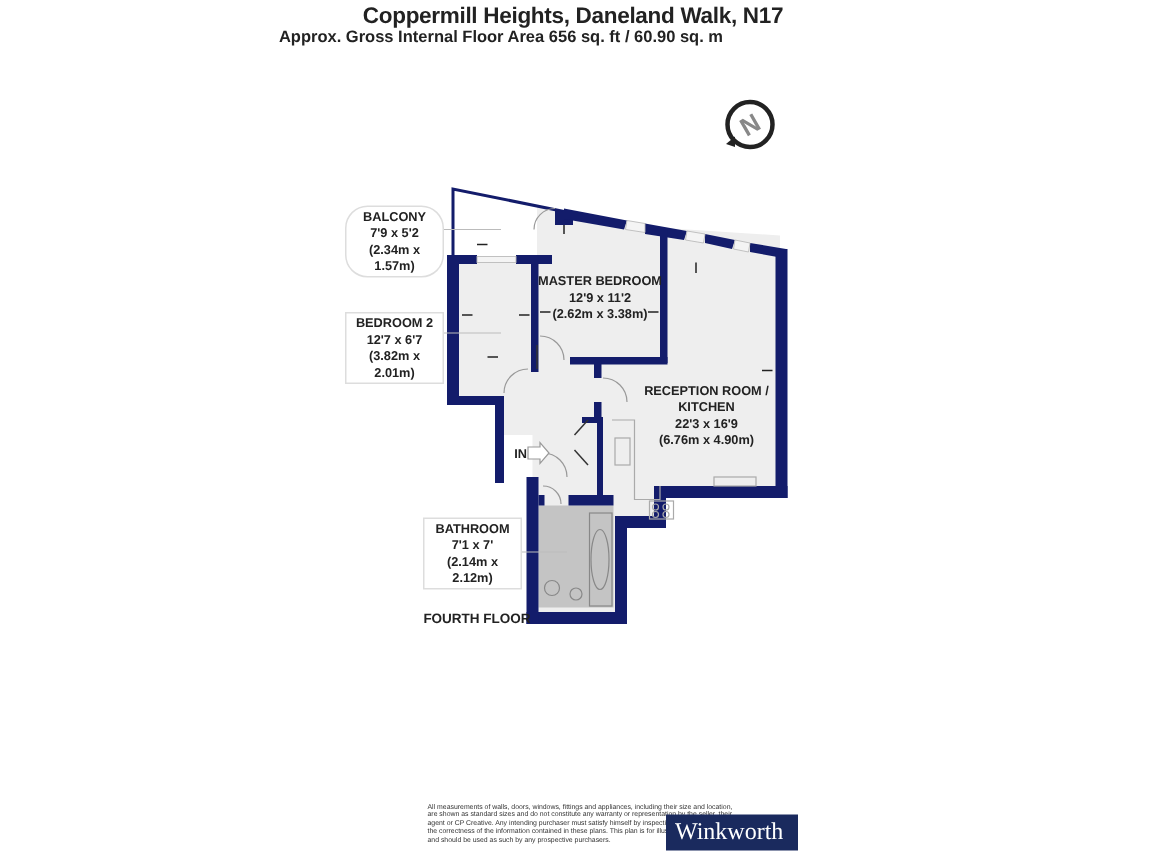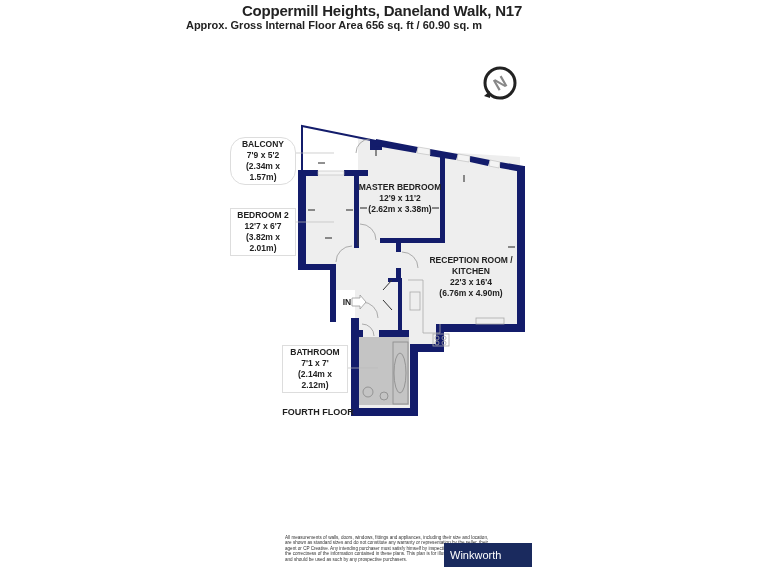--- a/index.html
+++ b/index.html
@@ -4,21 +4,21 @@
 <style>
   html, body { margin: 0; padding: 0; background: #ffffff; }
   body { width: 768px; height: 576px; position: relative; overflow: hidden; font-family: "Liberation Sans", sans-serif; }
   .title { position: absolute; top: 2px; left: 0; width: 764px; text-align: center; font-weight: bold; font-size: 15px; color: #222; letter-spacing: -0.2px; }
   .subtitle { position: absolute; top: 19px; left: 0; width: 668px; text-align: center; font-weight: bold; font-size: 11px; color: #222; }
   .plan { position: absolute; left: 0; top: 0; }
   .label { position: absolute; text-align: center; font-weight: bold; font-size: 8.5px; line-height: 11px; color: #222; }
   .label.boxed { background: #fff; border: 1px solid #ddd; padding: 1px 2px; }
   .floor-name { position: absolute; top: 407px; left: 0; width: 636px; text-align: center; font-weight: bold; font-size: 9px; color: #222; }
   .disclaimer { position: absolute; left: 285px; top: 535px; width: 205px; font-size: 4.6px; line-height: 5.4px; color: #333; }
-  .brand { position: absolute; left: 444px; top: 543px; width: 88px; height: 24px; background: #1a2a5e; color: #fff; font-family: Liberation Sans, sans-serif; font-size: 11px; line-height: 24px; padding-left: 6px; box-sizing: border-box; }
+  .brand { position: absolute; left: 444px; top: 543px; width: 88px; height: 24px; background: #1a2a5e; color: #fff; font-family: Liberation Serif, serif; font-size: 16px; line-height: 24px; padding-left: 6px; box-sizing: border-box; }
   .compass { position: absolute; left: 478px; top: 64px; }
 </style>
 </head>
 <body>
 
 <div class="title">Coppermill Heights, Daneland Walk, N17</div>
 <div class="subtitle">Approx. Gross Internal Floor Area 656 sq. ft / 60.90 sq. m</div>
 
 <svg class="compass" width="42" height="40" viewBox="0 0 42 40">
   <circle cx="22" cy="19" r="15" fill="#fff" stroke="#222" stroke-width="3"></circle>
@@ -150,21 +150,21 @@
 
 <div class="label boxed" style="left:230px; top:208px; width:60px;">
   <div>BEDROOM 2</div>
   <div>12'7 x 6'7</div>
   <div>(3.82m x 2.01m)</div>
 </div>
 
 <div class="label" style="left:424px; top:255px; width:94px;">
   <div>RECEPTION ROOM /</div>
   <div>KITCHEN</div>
-  <div>22'3 x 16'4</div>
+  <div>22'3 x 16'9</div>
   <div>(6.76m x 4.90m)</div>
 </div>
 
 <div class="label boxed" style="left:282px; top:345px; width:60px;">
   <div>BATHROOM</div>
   <div>7'1 x 7'</div>
   <div>(2.14m x 2.12m)</div>
 </div>
 
 <div class="label" style="left:341px; top:297px; width:12px;">IN</div>

